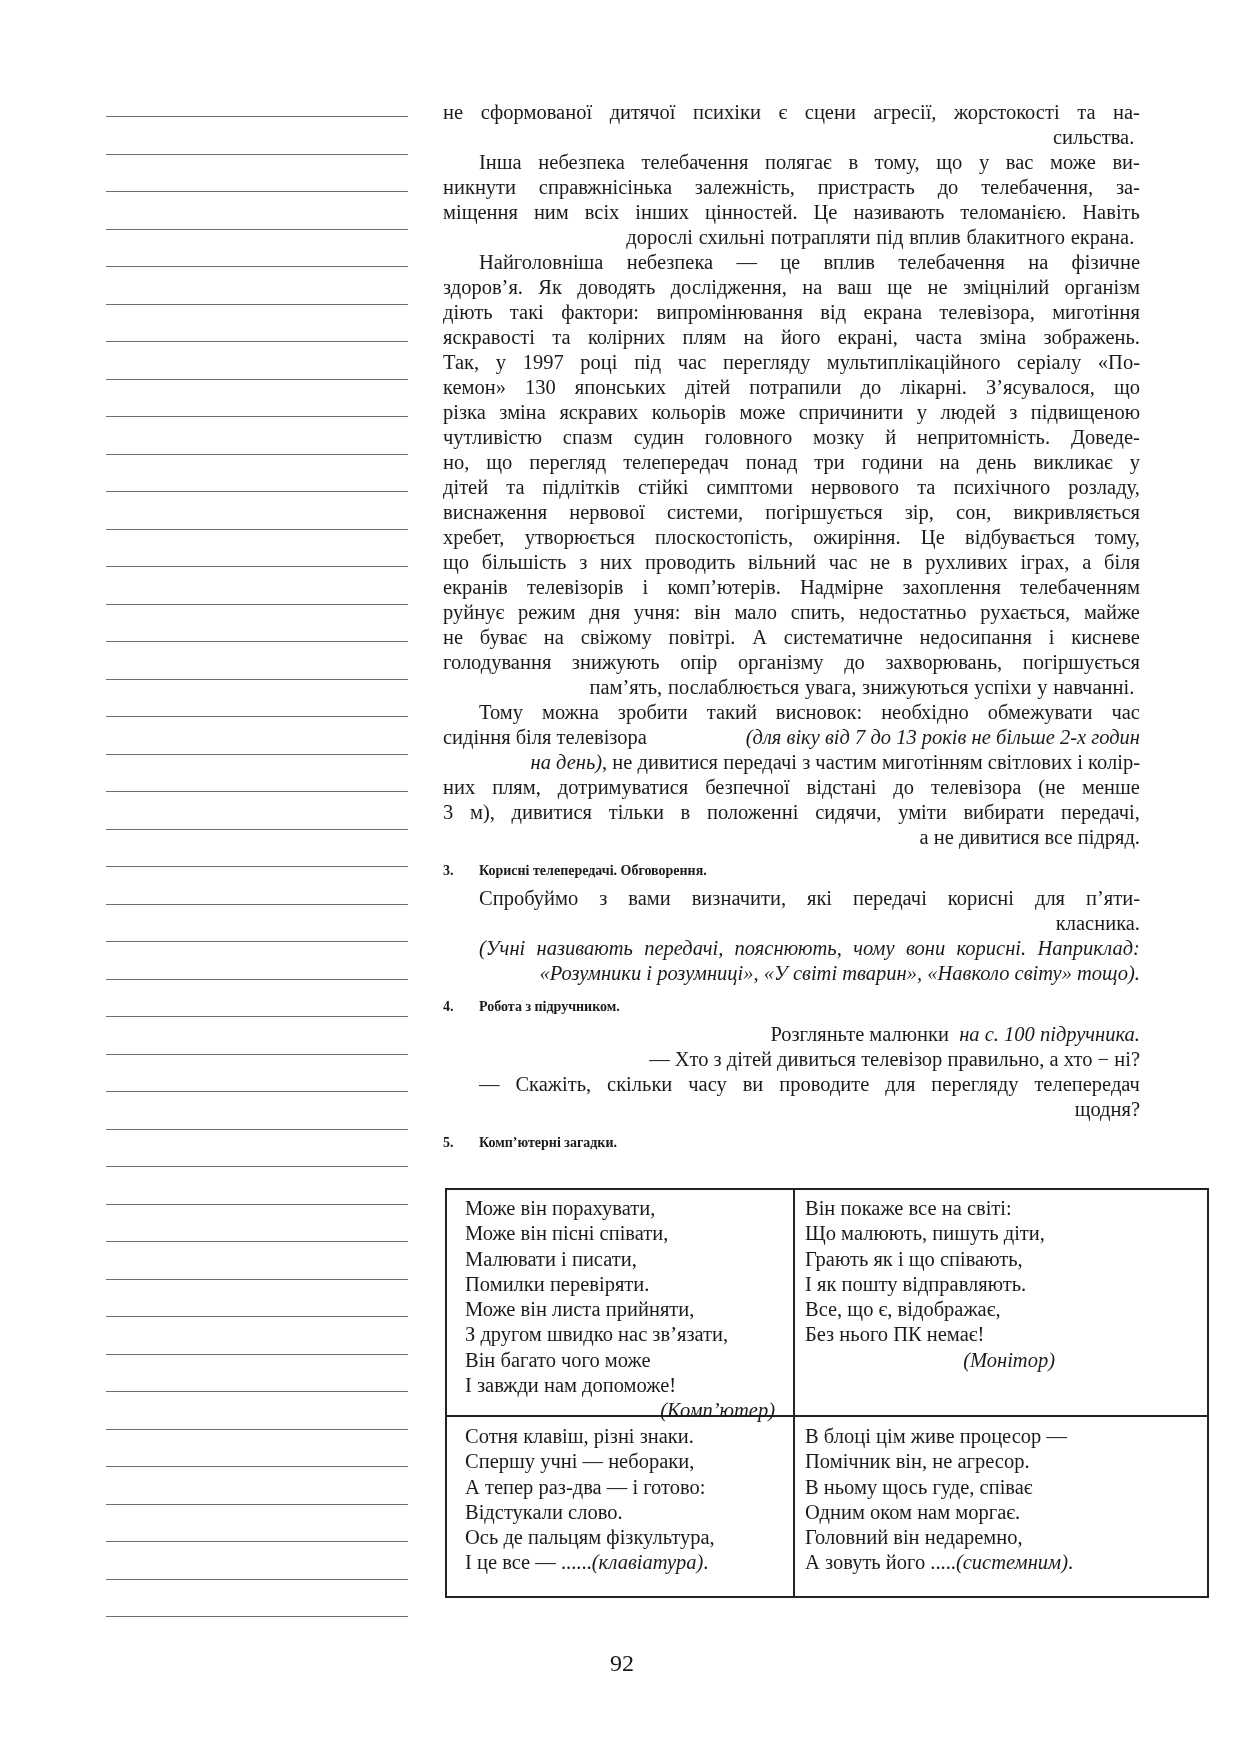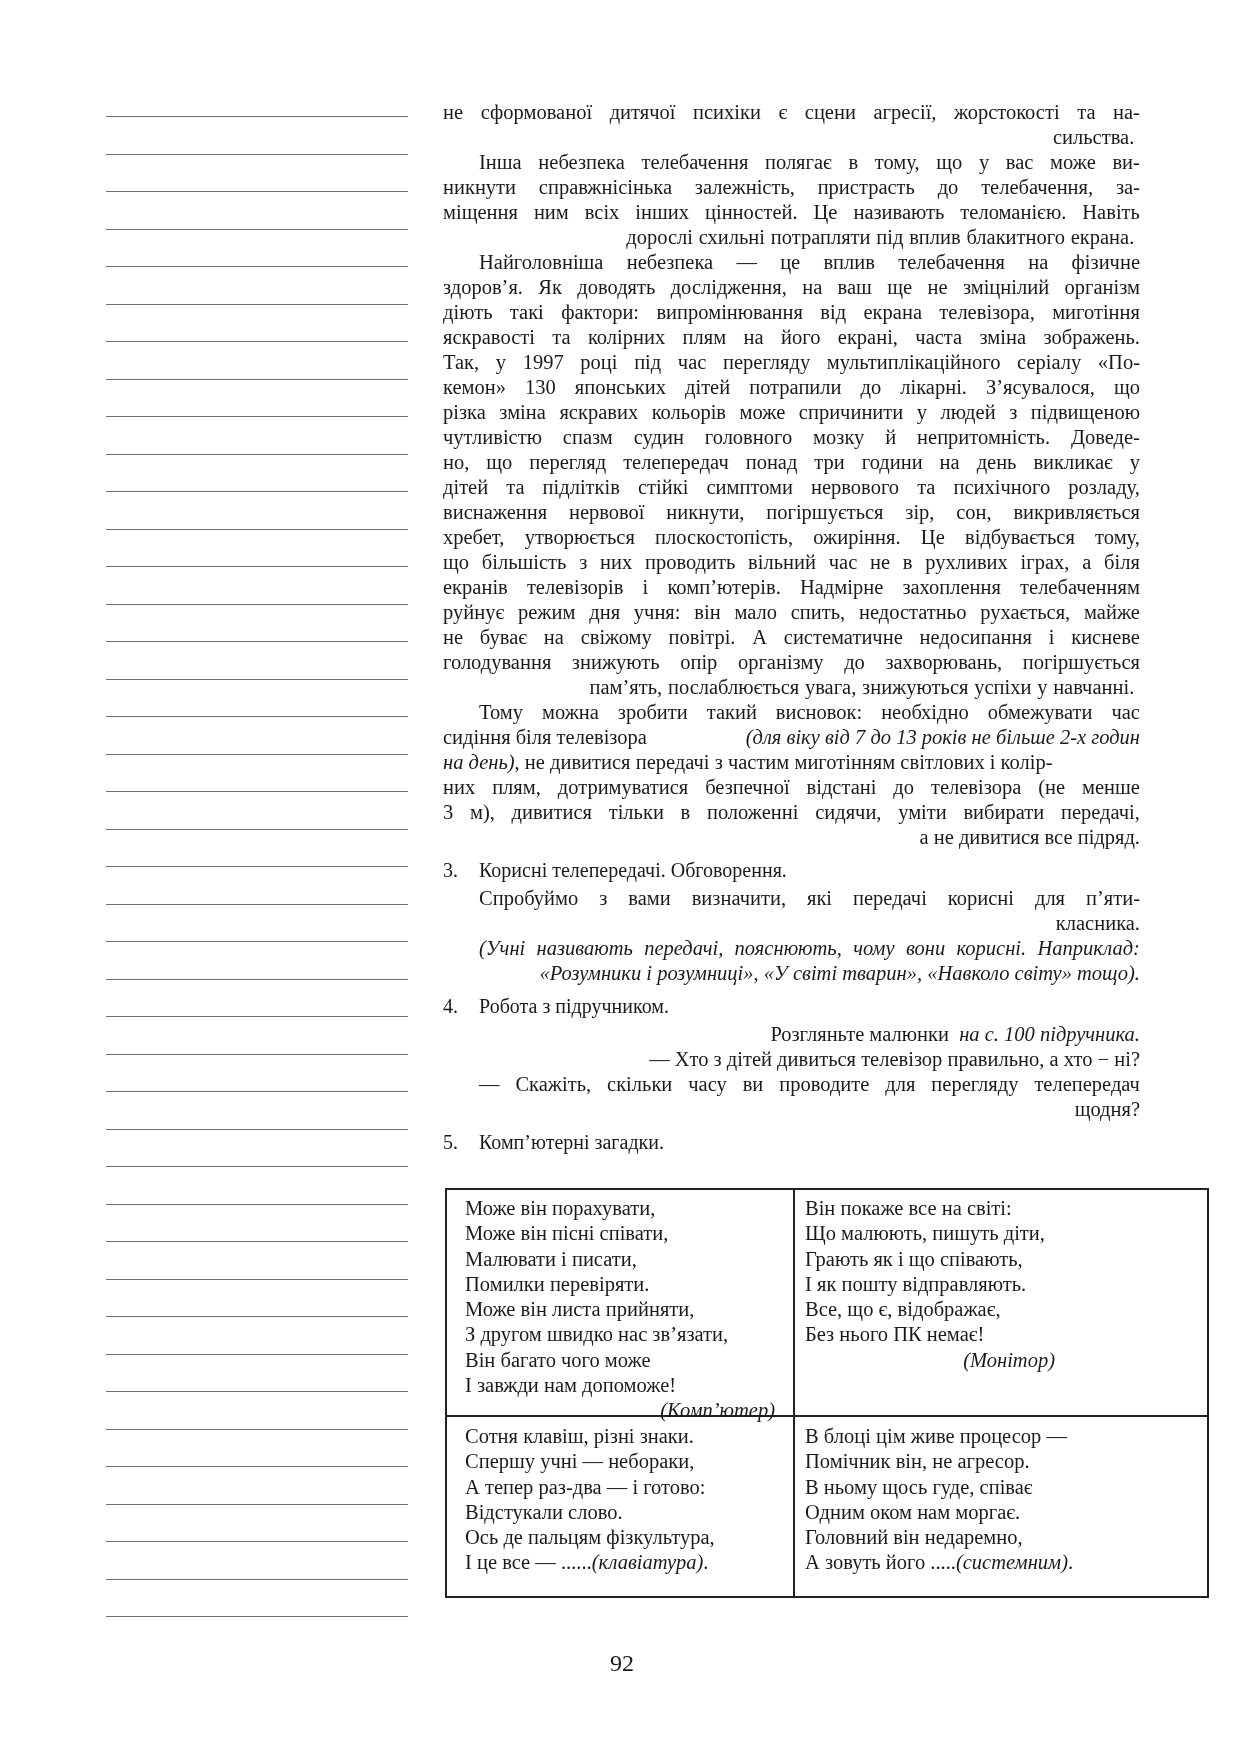--- a/index.html
+++ b/index.html
@@ -6,21 +6,21 @@
   body { width: 1241px; height: 1754px; position: relative; overflow: hidden;
          font-family: "Liberation Serif", "DejaVu Serif", serif; color: #1a1a1a; }
   .margin-lines { position: absolute; left: 106px; top: 0; width: 302px; height: 1754px; }
   .margin-line { position: absolute; left: 0; width: 302px; height: 0; border-top: 1.5px solid #6e6e6e; }
   .col { position: absolute; left: 443px; top: 100px; width: 697px; font-size: 20.5px; line-height: 25px; }
   .line { white-space: nowrap; height: 25px; display: flex; justify-content: space-between; }
   .line.last { justify-content: flex-end; }
   .line.last span.w { margin-right: 0.28em; }
   .ind { padding-left: 36px; }
   .it { font-style: italic; }
-  .heading { font-weight: normal; font-size: 20px; height: 25px; margin-top: 8px; margin-bottom: 3px; white-space: nowrap; }
+  .heading { font-weight: bold; font-size: 14px; height: 25px; margin-top: 8px; margin-bottom: 3px; white-space: nowrap; }
   .heading .num { display: inline-block; width: 36px; }
   .riddles { position: absolute; left: 445px; top: 1188px; width: 764px; height: 410px;
              border: 2.5px solid #222; box-sizing: border-box; }
   .riddles .vline { position: absolute; left: 346px; top: 0; bottom: 0; border-left: 2.5px solid #222; }
   .riddles .hline { position: absolute; left: 0; right: 0; top: 225px; border-top: 2.5px solid #222; }
   .cell { position: absolute; font-size: 20.5px; line-height: 25.3px; white-space: nowrap; }
   .cell .ans { font-style: italic; text-align: right; }
   .page-number { position: absolute; left: 600px; top: 1650px; width: 44px; text-align: center; font-size: 24px; font-family: Liberation Serif, serif; }
 </style>
 </head>
@@ -243,21 +243,21 @@
           <span class="w">стійкі</span>
           <span class="w">симптоми</span>
           <span class="w">нервового</span>
           <span class="w">та</span>
           <span class="w">психічного</span>
           <span class="w">розладу,</span>
         </div>
         <div class="line">
           <span class="w">виснаження</span>
           <span class="w">нервової</span>
-          <span class="w">никнути,</span>
+          <span class="w">системи,</span>
           <span class="w">погіршується</span>
           <span class="w">зір,</span>
           <span class="w">сон,</span>
           <span class="w">викривляється</span>
         </div>
         <div class="line">
           <span class="w">хребет,</span>
           <span class="w">утворюється</span>
           <span class="w">плоскостопість,</span>
           <span class="w">ожиріння.</span>
@@ -342,21 +342,21 @@
         <span class="w">такий</span>
         <span class="w">висновок:</span>
         <span class="w">необхідно</span>
         <span class="w">обмежувати</span>
         <span class="w">час</span>
       </div>
     <div class="line">
       <span>сидіння біля телевізора</span>
       <span class="it">(для віку від 7 до 13 років не більше 2-х годин</span>
     </div>
-    <div class="line" style="justify-content:flex-start">
+    <div class="line" style="justify-content:flex-end">
       <span class="it">на день)</span>
         <span>, не дивитися передачі з частим миготінням світлових і колір-</span>
     </div>
     <div class="line">
         <span class="w">них</span>
         <span class="w">плям,</span>
         <span class="w">дотримуватися</span>
         <span class="w">безпечної</span>
         <span class="w">відстані</span>
         <span class="w">до</span>

